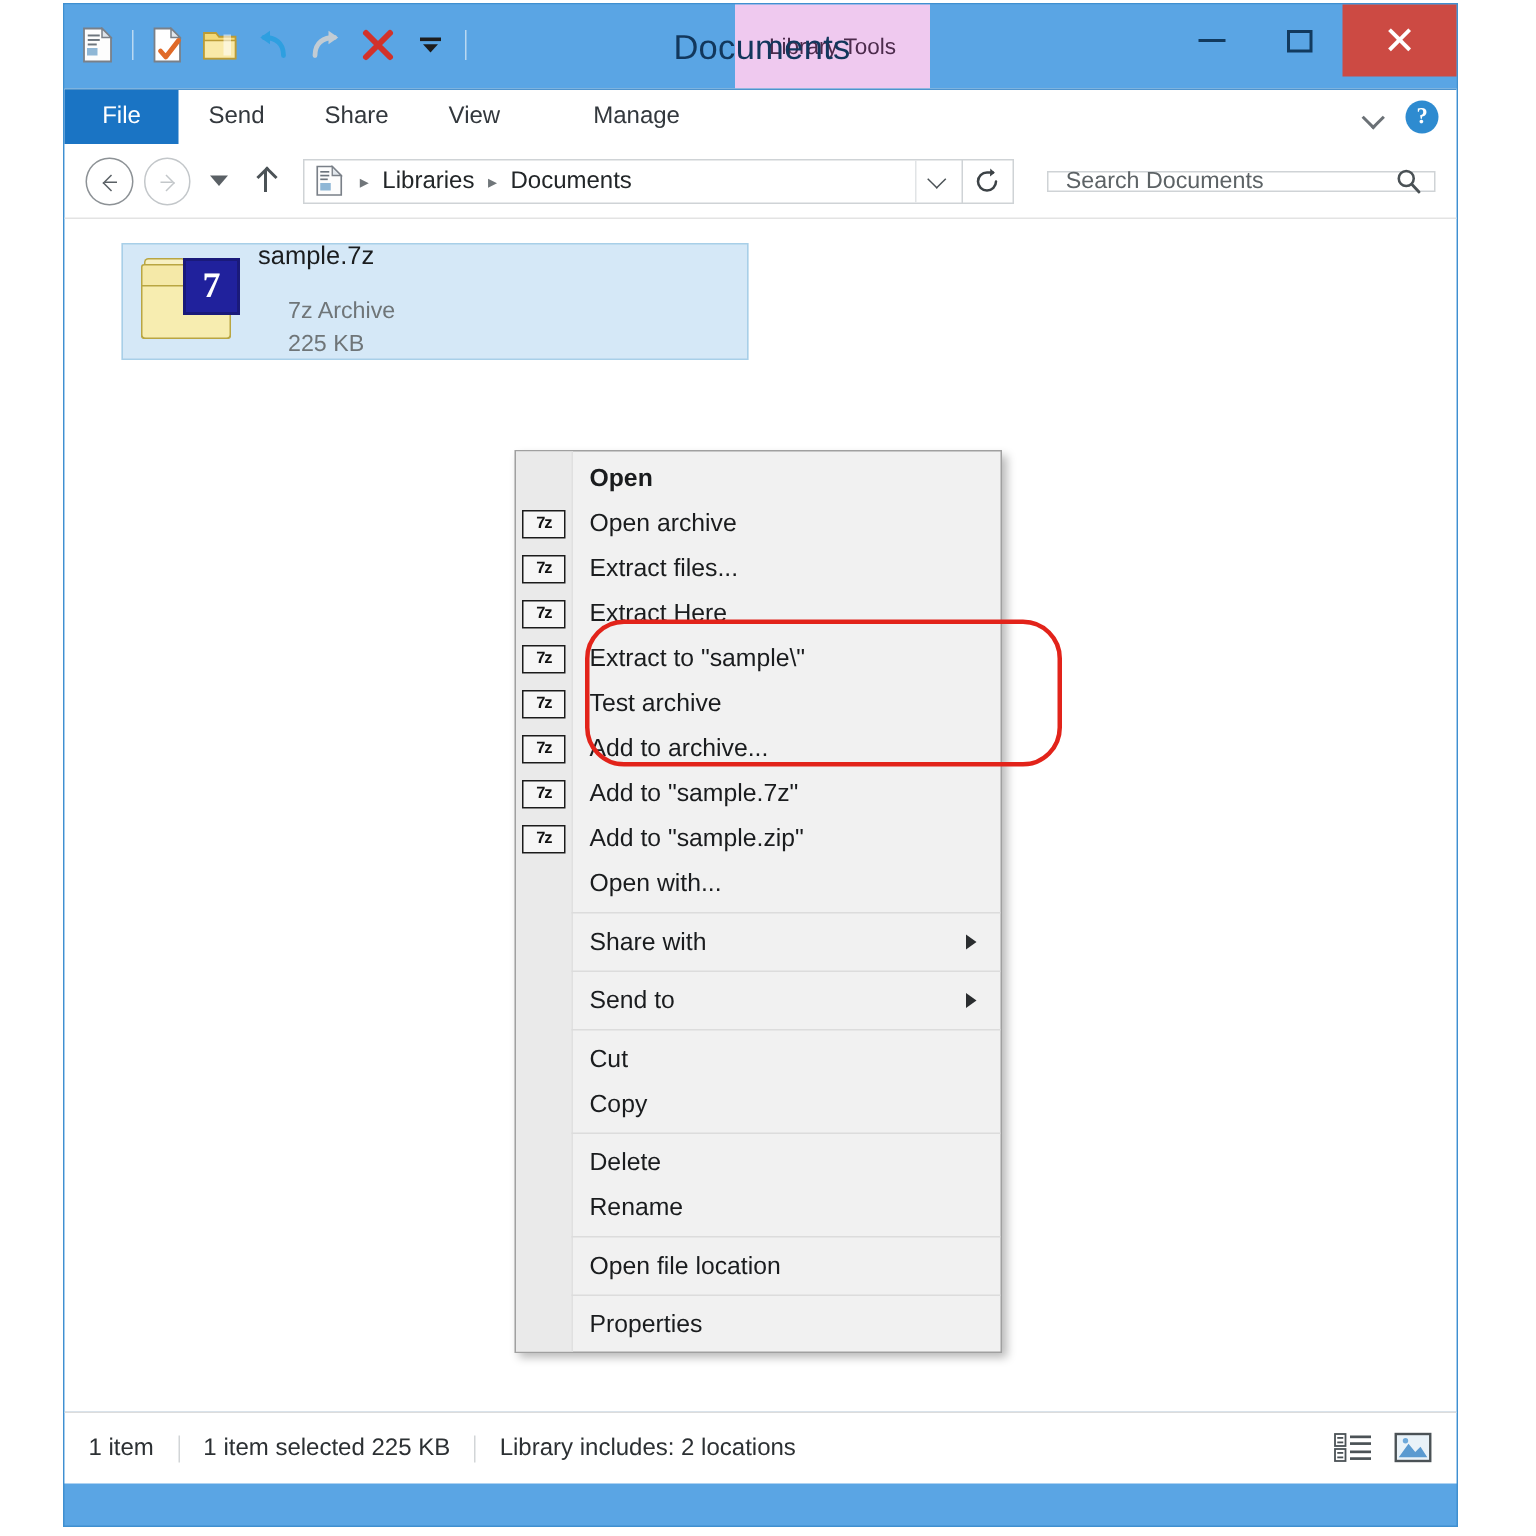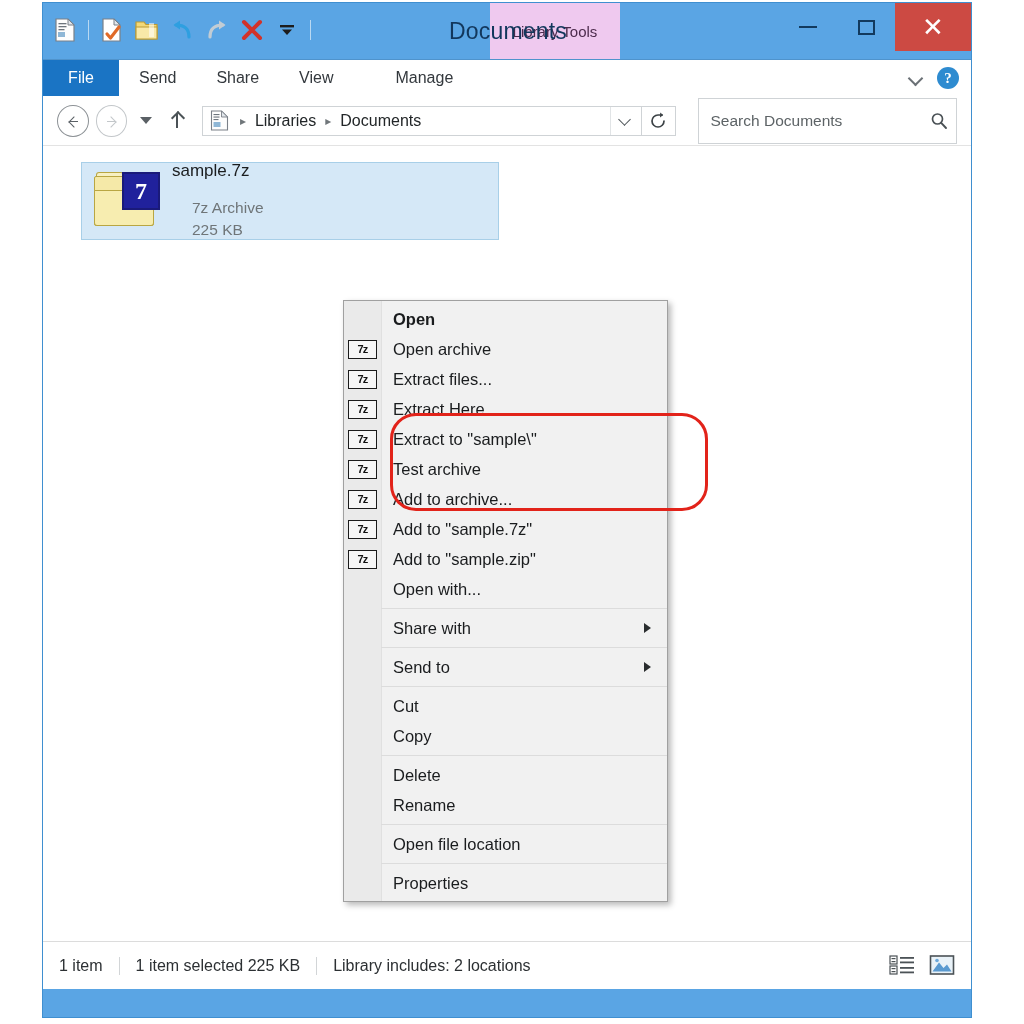--- a/index.html
+++ b/index.html
@@ -278,21 +278,21 @@
   .refreshbtn {
     width: 34px; height: 30px;
     border: 1px solid #cfd3d6;
     border-left: none;
     background: #ffffff;
     display: flex; align-items: center; justify-content: center;
     box-sizing: border-box;
   }
   .searchbox {
     width: 262px;
-    height: 46px;
+    height: 14px;
     border: 1px solid #cfd3d6;
     background: #ffffff;
     margin-left: 22px;
     display: flex;
     align-items: center;
     box-sizing: border-box;
     padding: 0 8px 0 12px;
   }
   .searchbox .ph {
     flex: 1;

